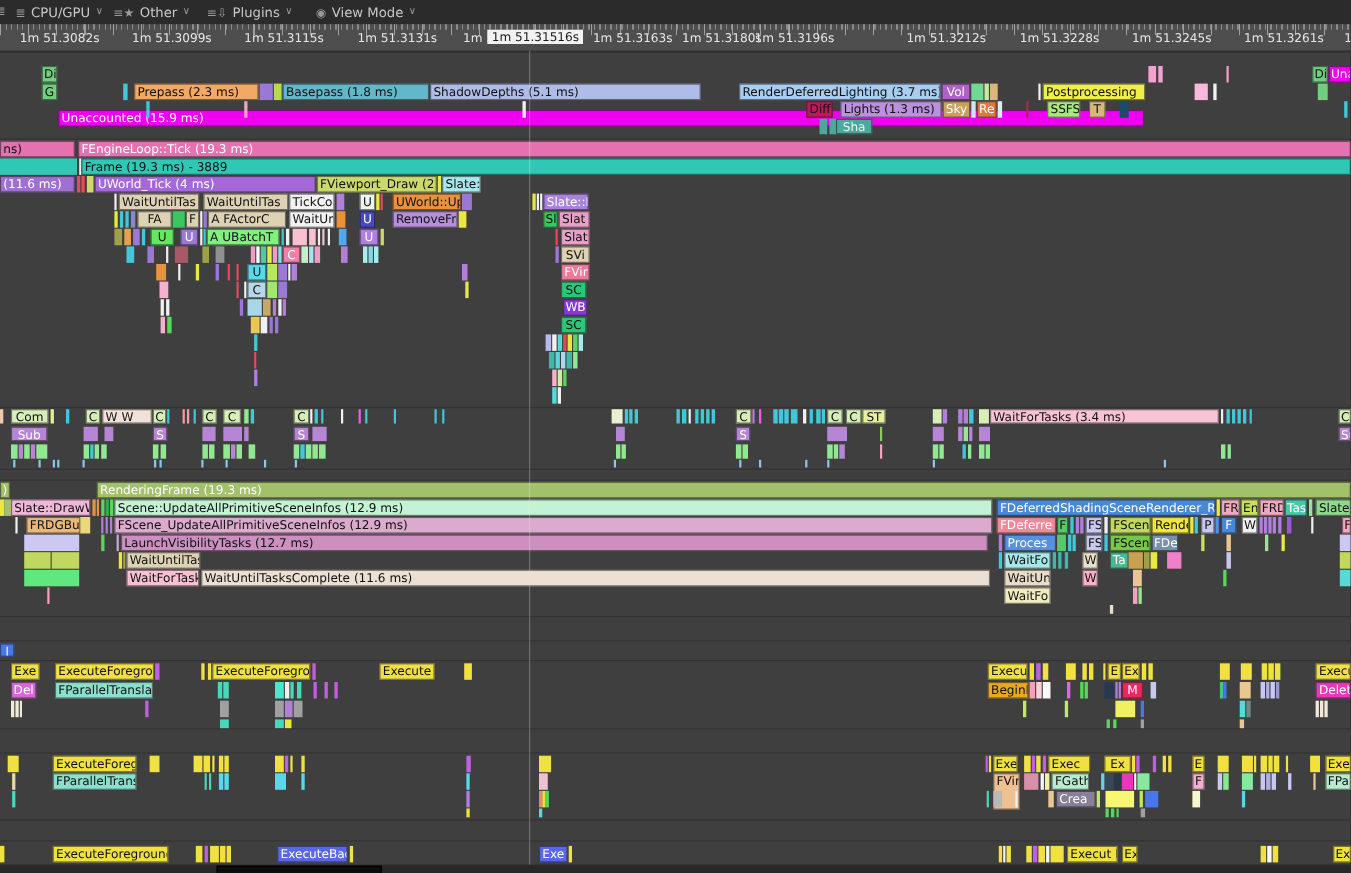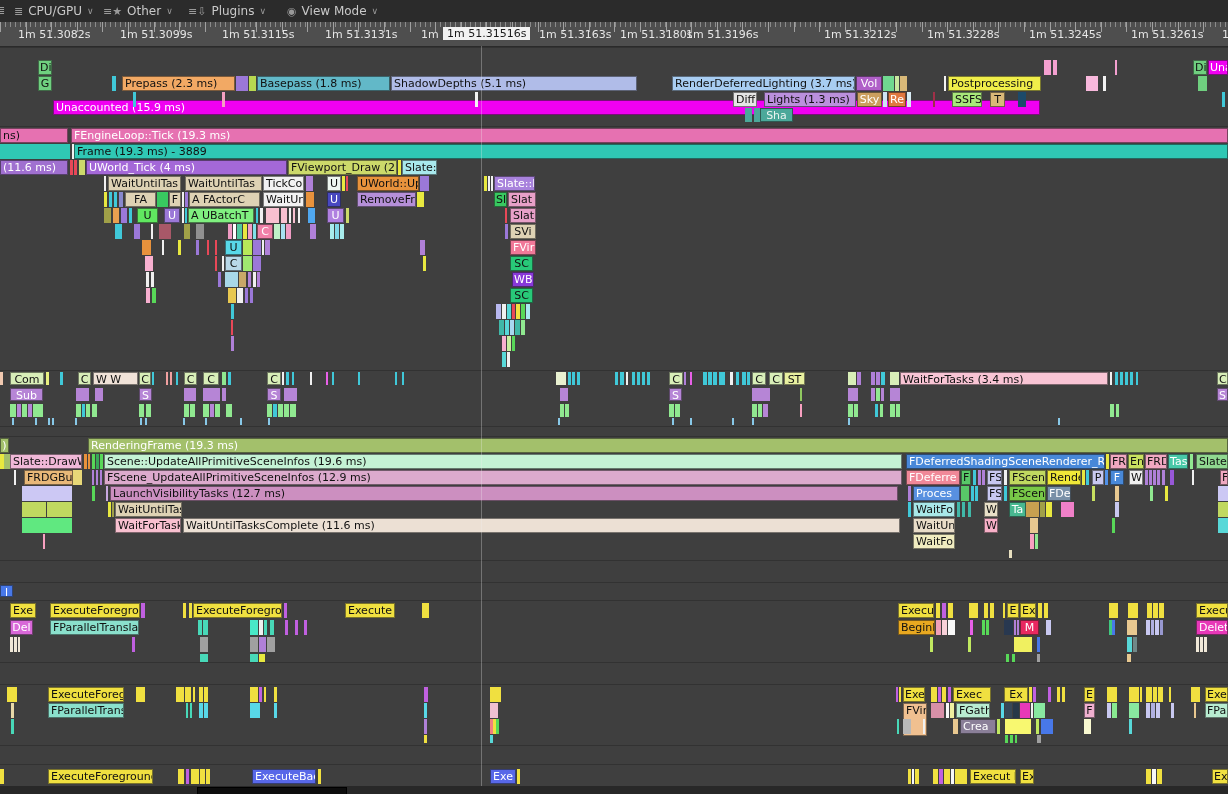--- a/index.html
+++ b/index.html
@@ -111,21 +111,21 @@
       <div class="blk" style="left: 895px; top: 76px; width: 4px; height: 15px; background: rgb(200, 232, 160);"></div>
       <div class="blk" style="left: 900px; top: 76px; width: 7px; height: 15px; background: rgb(216, 184, 120);"></div>
       <div class="blk" style="left: 944px; top: 76px; width: 2px; height: 15px; background: rgb(242, 242, 242);"></div>
       <div class="blk lbl" title="Postprocessing" style="left: 948px; top: 76px; width: 93px; height: 15px; background: rgb(240, 238, 74);">Postprocessing</div>
       <div class="blk" style="left: 1086px; top: 76px; width: 12px; height: 15px; background: rgb(248, 184, 220);"></div>
       <div class="blk" style="left: 1103px; top: 76px; width: 3px; height: 15px; background: rgb(242, 242, 242);"></div>
       <div class="blk" style="left: 1198px; top: 76px; width: 9px; height: 15px; background: rgb(111, 207, 127);"></div>
       <div class="blk" style="left: 133px; top: 92px; width: 3px; height: 15px; background: rgb(64, 200, 216);"></div>
       <div class="blk" style="left: 222px; top: 92px; width: 3px; height: 15px; background: rgb(244, 160, 192);"></div>
       <div class="blk" style="left: 475px; top: 92px; width: 3px; height: 15px; background: rgb(242, 242, 242);"></div>
-      <div class="blk lbl" title="Diff" style="left: 733px; top: 92px; width: 24px; height: 15px; background: #e5e5e5;">Diff</div>
+      <div class="blk lbl" title="Diff" style="left: 733px; top: 92px; width: 24px; height: 15px; background: #be185d;">Diff</div>
       <div class="blk lbl" title="Lights (1.3 ms)" style="left: 764px; top: 92px; width: 92px; height: 15px; background: rgb(187, 144, 221);">Lights (1.3 ms)</div>
       <div class="blk lbl ctr" title="Sky" style="left: 857px; top: 92px; width: 25px; height: 15px; background: rgb(204, 159, 94); color: rgb(255, 255, 255);">Sky</div>
       <div class="blk" style="left: 883px; top: 92px; width: 4px; height: 15px; background: rgb(207, 228, 244);"></div>
       <div class="blk lbl ctr" title="Re" style="left: 888px; top: 92px; width: 18px; height: 15px; background: rgb(224, 120, 64); color: rgb(255, 255, 255);">Re</div>
       <div class="blk" style="left: 907px; top: 92px; width: 4px; height: 15px; background: rgb(216, 236, 244);"></div>
       <div class="blk" style="left: 933px; top: 92px; width: 2px; height: 15px; background: rgb(160, 48, 72);"></div>
       <div class="blk lbl" title="SSFS" style="left: 952px; top: 92px; width: 30px; height: 15px; background: rgb(168, 232, 122);">SSFS</div>
       <div class="blk lbl ctr" title="T" style="left: 990px; top: 92px; width: 15px; height: 15px; background: rgb(216, 184, 120);">T</div>
       <div class="blk" style="left: 1018px; top: 92px; width: 8px; height: 15px; background: rgb(28, 74, 106);"></div>
       <div class="blk" style="left: 1222px; top: 92px; width: 3px; height: 15px; background: rgb(64, 200, 216);"></div>
@@ -419,21 +419,21 @@
       <div class="blk lbl ctr" title=")" style="left: 0px; top: 438px; width: 9px; height: 15px; background: rgb(163, 192, 107); color: rgb(255, 255, 255);">)</div>
       <div class="blk lbl" title="RenderingFrame (19.3 ms)" style="left: 88px; top: 438px; width: 1140px; height: 15px; background: rgb(163, 192, 107); color: rgb(255, 255, 255);">RenderingFrame (19.3 ms)</div>
       <div class="blk" style="left: 0px; top: 454px; width: 4px; height: 15px; background: rgb(232, 232, 64);"></div>
       <div class="blk" style="left: 4px; top: 454px; width: 6px; height: 15px; background: rgb(163, 192, 107);"></div>
       <div class="blk lbl" title="Slate::DrawWi" style="left: 10px; top: 454px; width: 72px; height: 15px; background: rgb(240, 184, 216);">Slate::DrawWi</div>
       <div class="blk" style="left: 84px; top: 454px; width: 3px; height: 15px; background: rgb(232, 146, 60);"></div>
       <div class="blk" style="left: 88px; top: 454px; width: 2px; height: 15px; background: rgb(232, 146, 60);"></div>
       <div class="blk" style="left: 92px; top: 454px; width: 3px; height: 15px; background: rgb(88, 216, 88);"></div>
       <div class="blk" style="left: 96px; top: 454px; width: 3px; height: 15px; background: rgb(56, 168, 88);"></div>
       <div class="blk" style="left: 100px; top: 454px; width: 3px; height: 15px; background: rgb(88, 216, 88);"></div>
-      <div class="blk lbl" title="Scene::UpdateAllPrimitiveSceneInfos (12.9 ms)" style="left: 104px; top: 454px; width: 798px; height: 15px; background: rgb(196, 242, 212);">Scene::UpdateAllPrimitiveSceneInfos (19.6 ms)</div>
+      <div class="blk lbl" title="Scene::UpdateAllPrimitiveSceneInfos (12.9 ms)" style="left: 104px; top: 454px; width: 798px; height: 15px; background: rgb(196, 242, 212);">Scene::UpdateAllPrimitiveSceneInfos (12.9 ms)</div>
       <div class="blk lbl" title="FDeferredShadingSceneRenderer_Ren" style="left: 906px; top: 454px; width: 199px; height: 15px; background: rgb(72, 136, 216); color: rgb(255, 255, 255);">FDeferredShadingSceneRenderer_Ren</div>
       <div class="blk" style="left: 1106px; top: 454px; width: 3px; height: 15px; background: rgb(232, 232, 64);"></div>
       <div class="blk lbl ctr" title="FR" style="left: 1110px; top: 454px; width: 17px; height: 15px; background: rgb(240, 168, 192);">FR</div>
       <div class="blk lbl ctr" title="En" style="left: 1128px; top: 454px; width: 16px; height: 15px; background: rgb(200, 224, 96);">En</div>
       <div class="blk lbl ctr" title="FRD" style="left: 1145px; top: 454px; width: 22px; height: 15px; background: rgb(240, 168, 192);">FRD</div>
       <div class="blk lbl ctr" title="Tas" style="left: 1168px; top: 454px; width: 20px; height: 15px; background: rgb(72, 200, 168); color: rgb(255, 255, 255);">Tas</div>
       <div class="blk" style="left: 1190px; top: 454px; width: 3px; height: 15px; background: rgb(144, 232, 144);"></div>
       <div class="blk lbl" title="Slate:" style="left: 1196px; top: 454px; width: 32px; height: 15px; background: rgb(144, 216, 144);">Slate:</div>
       <div class="blk" style="left: 14px; top: 470px; width: 2px; height: 15px; background: rgb(240, 240, 240);"></div>
       <div class="blk lbl" title="FRDGBuil" style="left: 24px; top: 470px; width: 49px; height: 15px; background: rgb(232, 184, 120);">FRDGBuil</div>

